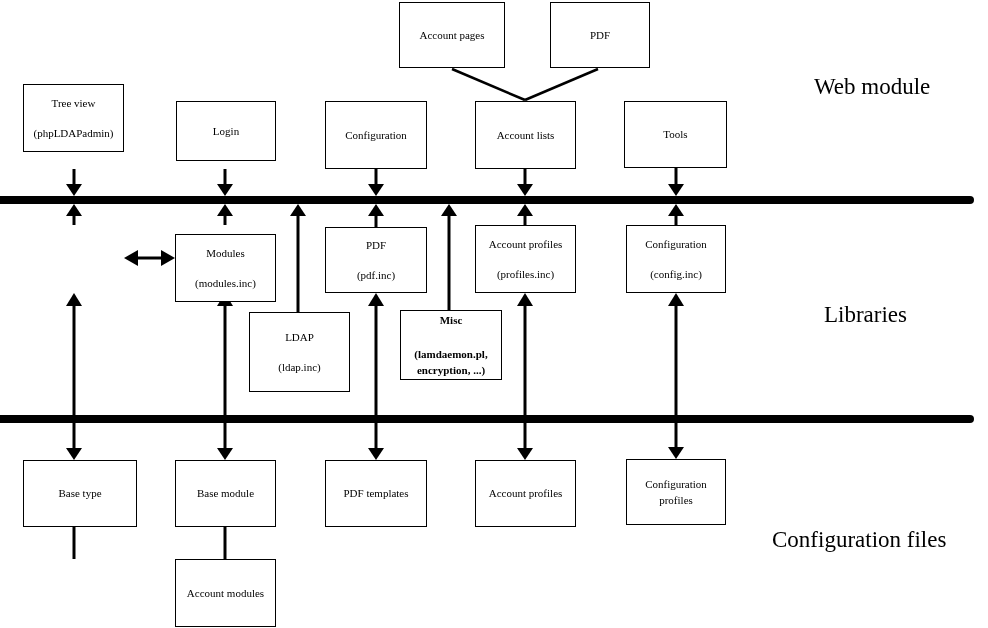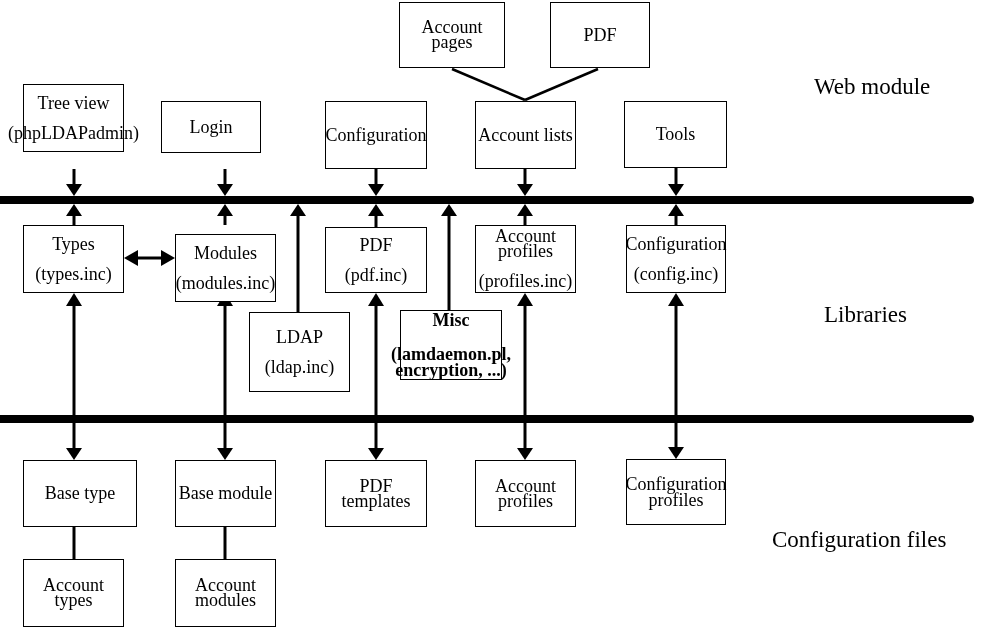--- a/index.html
+++ b/index.html
@@ -1,21 +1,21 @@
 <!DOCTYPE html>
 <html><head>
 <meta charset="utf-8">
 <style>
   html,body{margin:0;padding:0;background:#fff;}
   #stage{position:relative;width:988px;height:628px;background:#fff;overflow:hidden;
          font-family:"Liberation Serif", serif;color:#000;}
   #wires{position:absolute;left:0;top:0;width:988px;height:628px;}
   .box{position:absolute;box-sizing:border-box;border:1px solid #000;background:#fff;
        display:flex;flex-direction:column;align-items:center;justify-content:center;
-       text-align:center;font-size:18px;line-height:15px;}
+       text-align:center;font-size:11px;line-height:15px;}
   .box.gap2{gap:15px;}
   .box.tight{line-height:16px;}
   .box-misc{justify-content:space-between;padding:2px 0 1px 0;font-weight:bold;}
   .misc-sub{display:flex;flex-direction:column;line-height:16px;}
   .layer-label{position:absolute;font-size:23px;white-space:nowrap;}
 </style>
 </head>
 <body>
 
 <div id="stage">
@@ -123,37 +123,33 @@
     <span>Account pages</span>
   </div>
   <div class="box" style="left:550px;top:2px;width:100px;height:66px">
     <span>PDF</span>
   </div>
 
   <div class="box gap2" style="left:23px;top:84px;width:101px;height:68px">
     <span>Tree view</span>
     <span>(phpLDAPadmin)</span>
   </div>
-  <div class="box" style="left:161px;top:101px;width:100px;height:52px">
+  <div class="box" style="left:176px;top:101px;width:100px;height:60px">
     <span>Login</span>
   </div>
   <div class="box" style="left:325px;top:101px;width:102px;height:68px">
     <span>Configuration</span>
   </div>
   <div class="box" style="left:624px;top:101px;width:103px;height:67px">
     <span>Tools</span>
   </div>
   <div class="box" style="left:475px;top:101px;width:101px;height:68px">
     <span>Account lists</span>
   </div>
 
-  <div class="box gap2" style="left:23px;top:225px;width:101px;height:68px">
-    <span>Types</span>
-    <span>(types.inc)</span>
-  </div>
   <div class="box gap2" style="left:175px;top:234px;width:101px;height:68px">
     <span>Modules</span>
     <span>(modules.inc)</span>
   </div>
   <div class="box gap2" style="left:325px;top:227px;width:102px;height:66px">
     <span>PDF</span>
     <span>(pdf.inc)</span>
   </div>
   <div class="box gap2" style="left:475px;top:225px;width:101px;height:68px">
     <span>Account profiles</span>
@@ -185,23 +181,20 @@
     <span>PDF templates</span>
   </div>
   <div class="box" style="left:475px;top:460px;width:101px;height:67px">
     <span>Account profiles</span>
   </div>
   <div class="box tight" style="left:626px;top:459px;width:100px;height:66px">
     <span>Configuration</span>
     <span>profiles</span>
   </div>
 
-  <div class="box" style="left:23px;top:559px;width:101px;height:68px">
-    <span>Account types</span>
-  </div>
   <div class="box" style="left:175px;top:559px;width:101px;height:68px">
     <span>Account modules</span>
   </div>
 
   <div class="layer-label" style="left:814px;top:74px">Web module</div>
   <div class="layer-label" style="left:824px;top:302px">Libraries</div>
   <div class="layer-label" style="left:772px;top:527px">Configuration files</div>
 
 </div>
 

